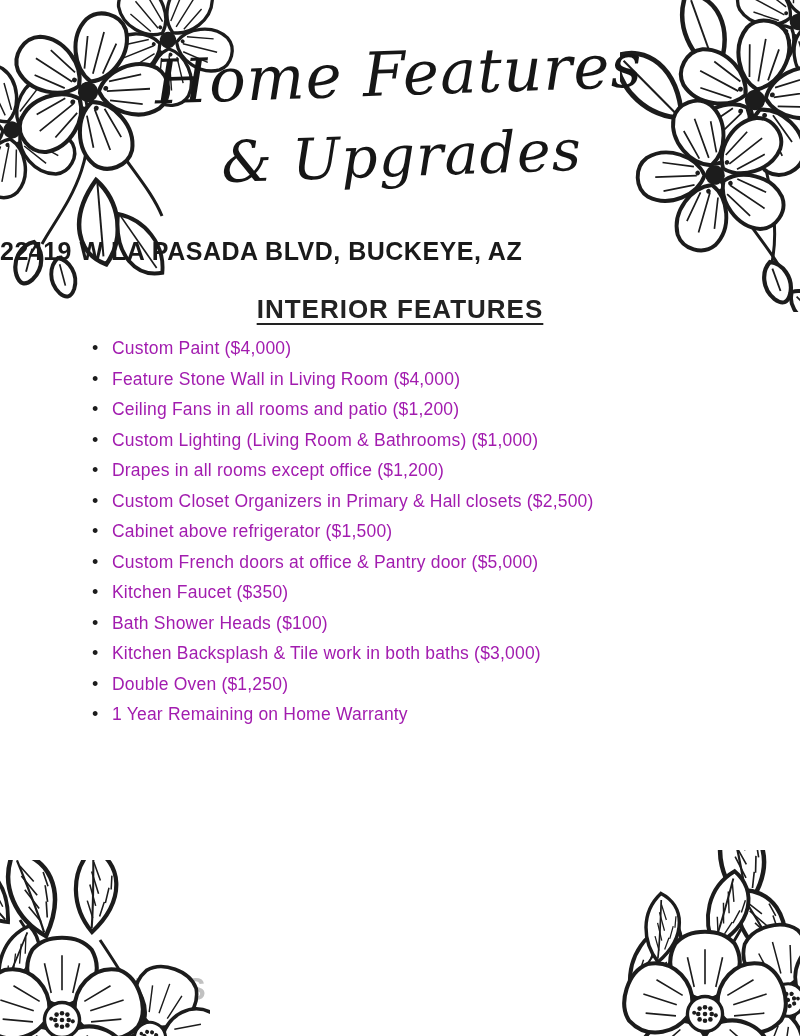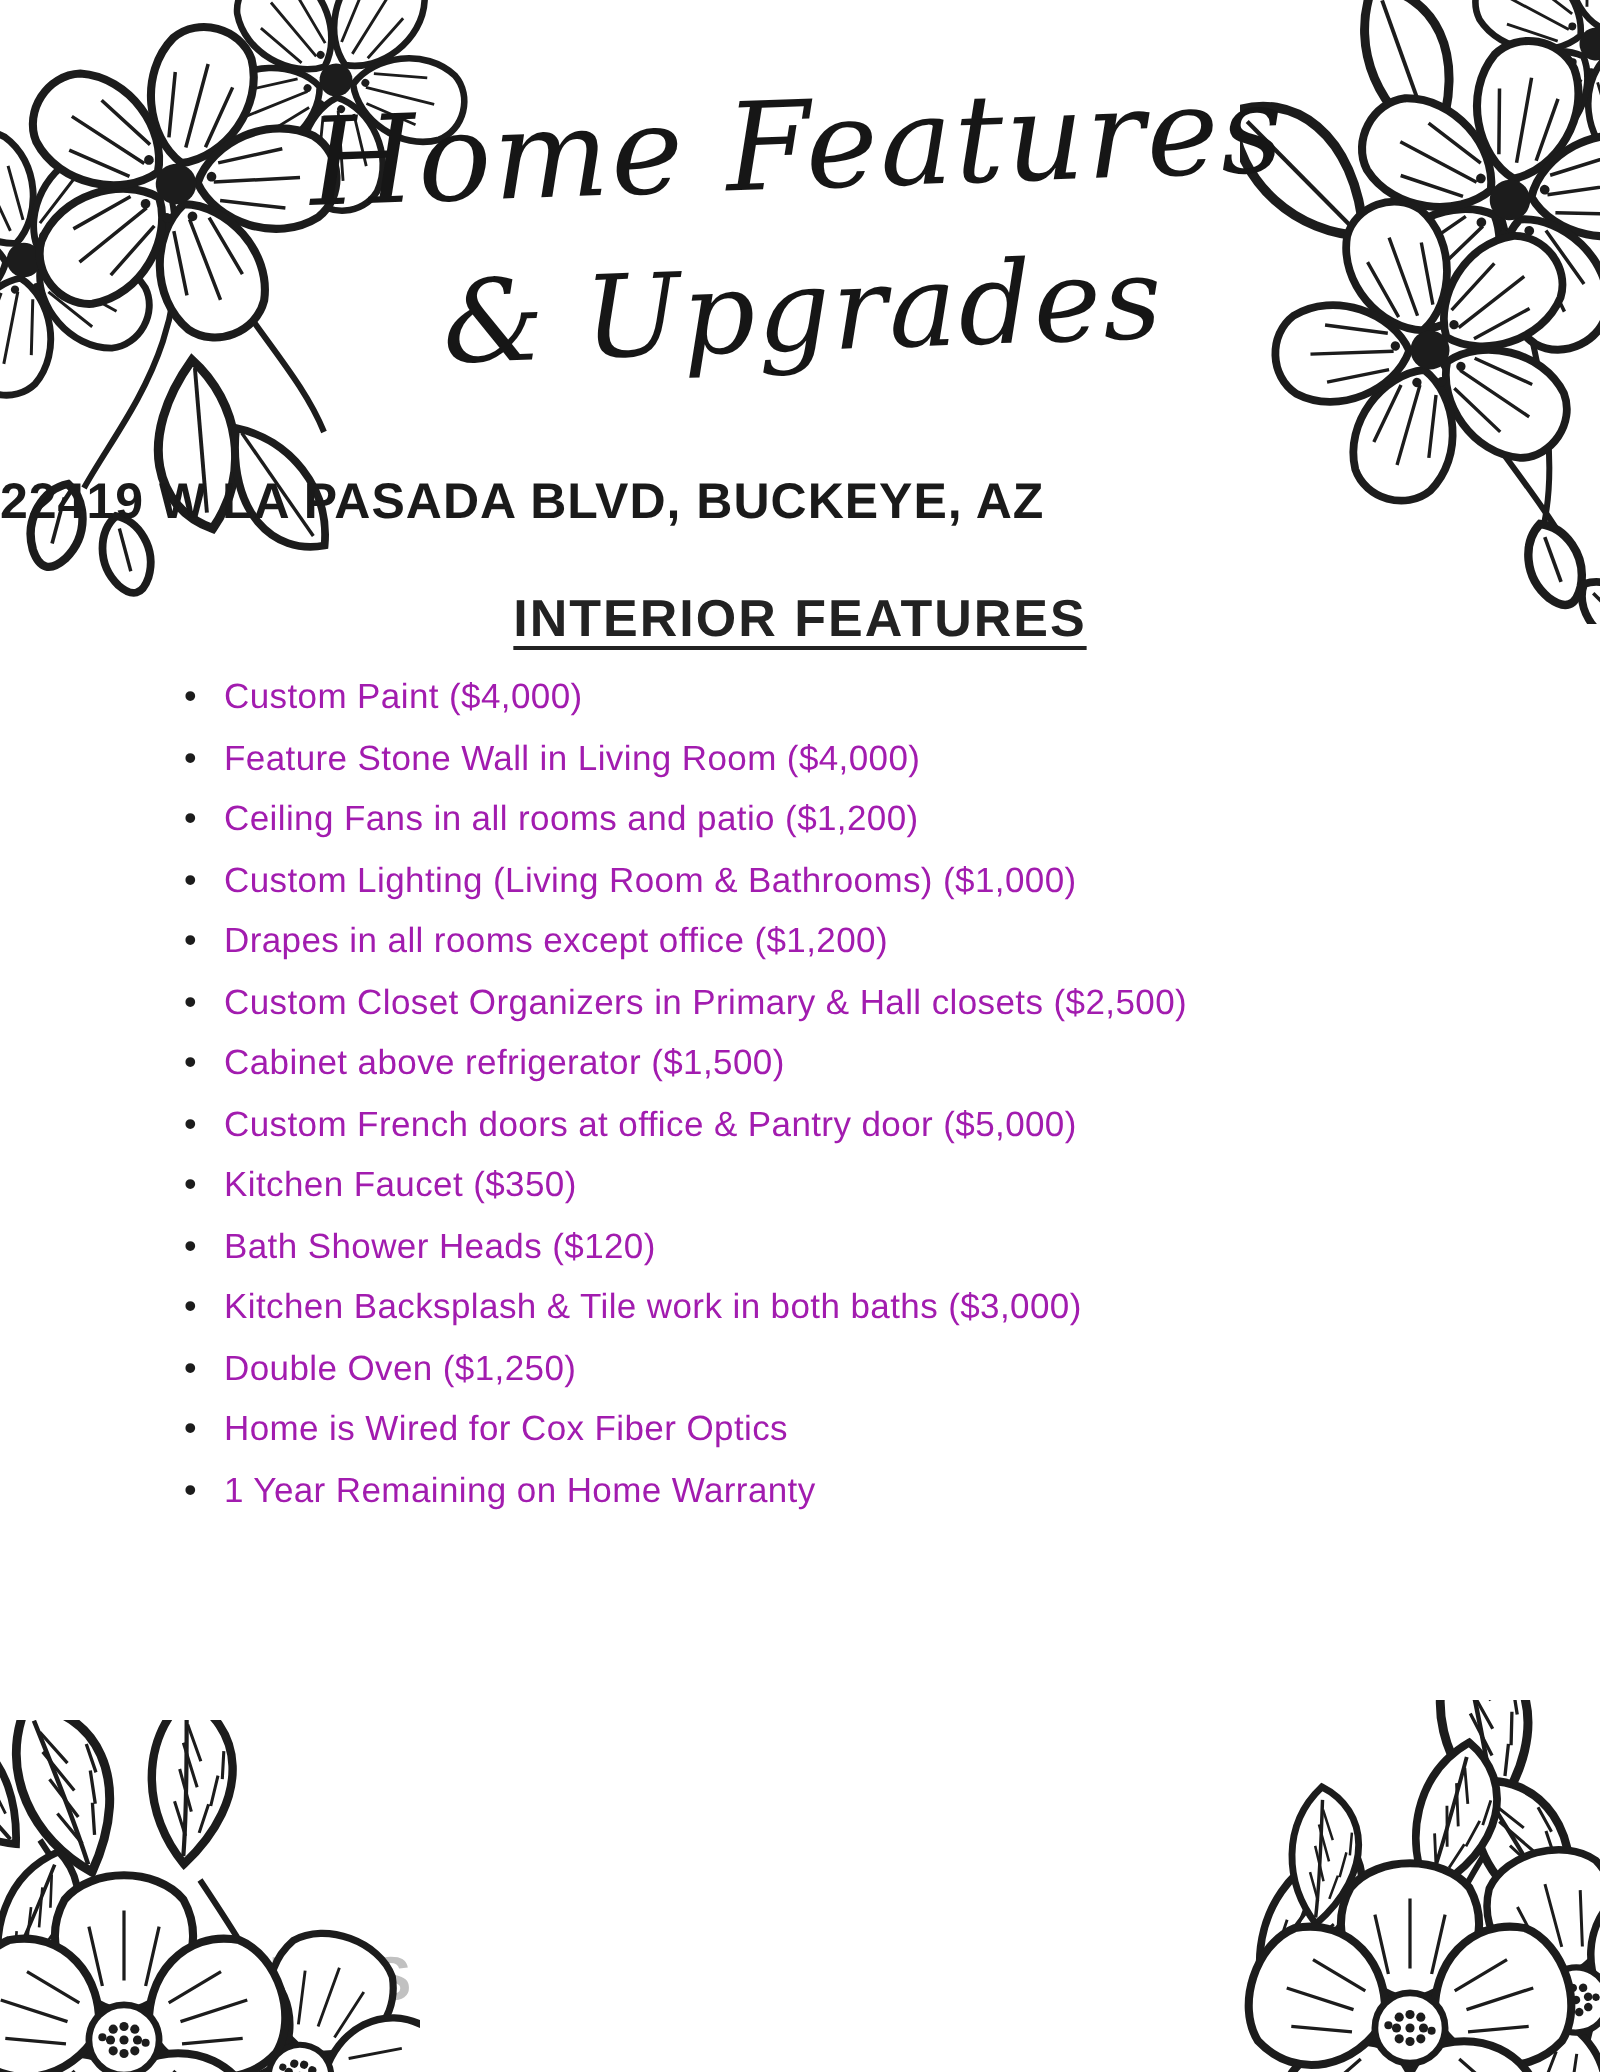--- a/index.html
+++ b/index.html
@@ -206,29 +206,26 @@
       <li>
       <span>Cabinet above refrigerator ($1,500)</span>
     </li>
       <li>
       <span>Custom French doors at office &amp; Pantry door ($5,000)</span>
     </li>
       <li>
       <span>Kitchen Faucet ($350)</span>
     </li>
       <li>
-      <span>Bath Shower Heads ($120)</span>
+      <span>Bath Shower Heads ($100)</span>
     </li>
       <li>
       <span>Kitchen Backsplash &amp; Tile work in both baths ($3,000)</span>
     </li>
       <li>
       <span>Double Oven ($1,250)</span>
     </li>
       <li>
-      <span>Home is Wired for Cox Fiber Optics</span>
-    </li>
-      <li>
       <span>1 Year Remaining on Home Warranty</span>
     </li>
     </ul>
 
 </div>
 
 </body></html>

